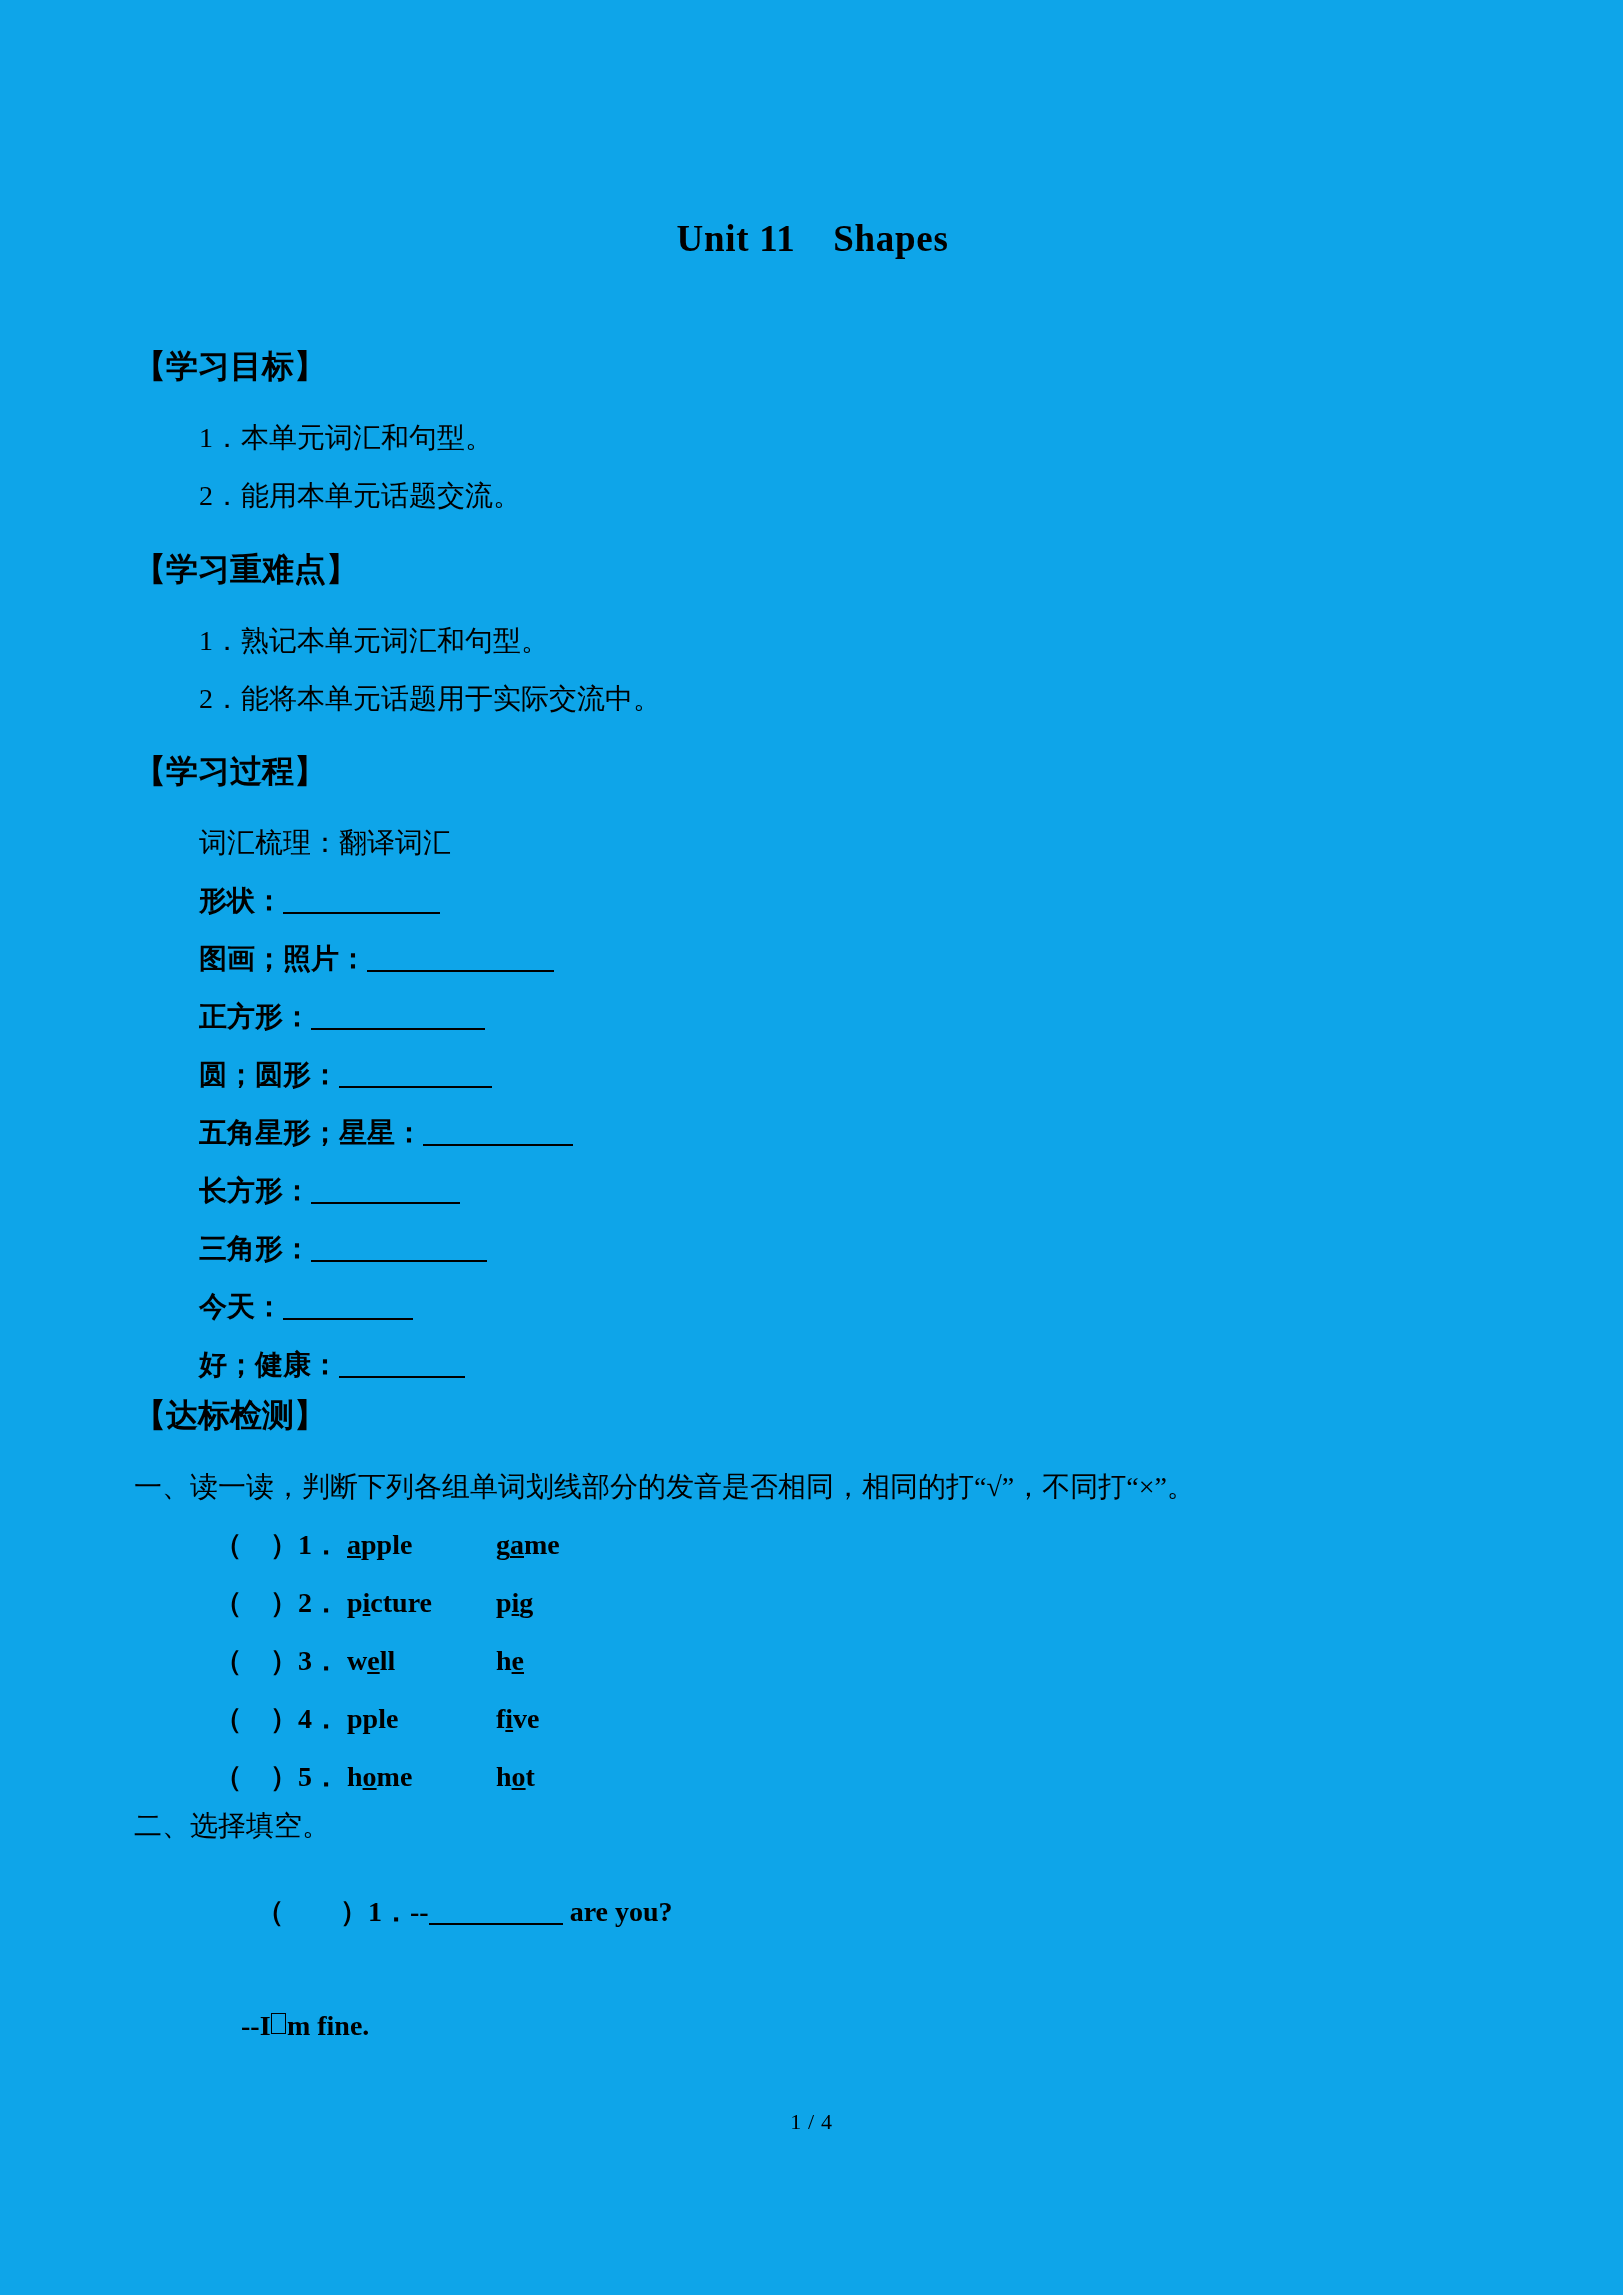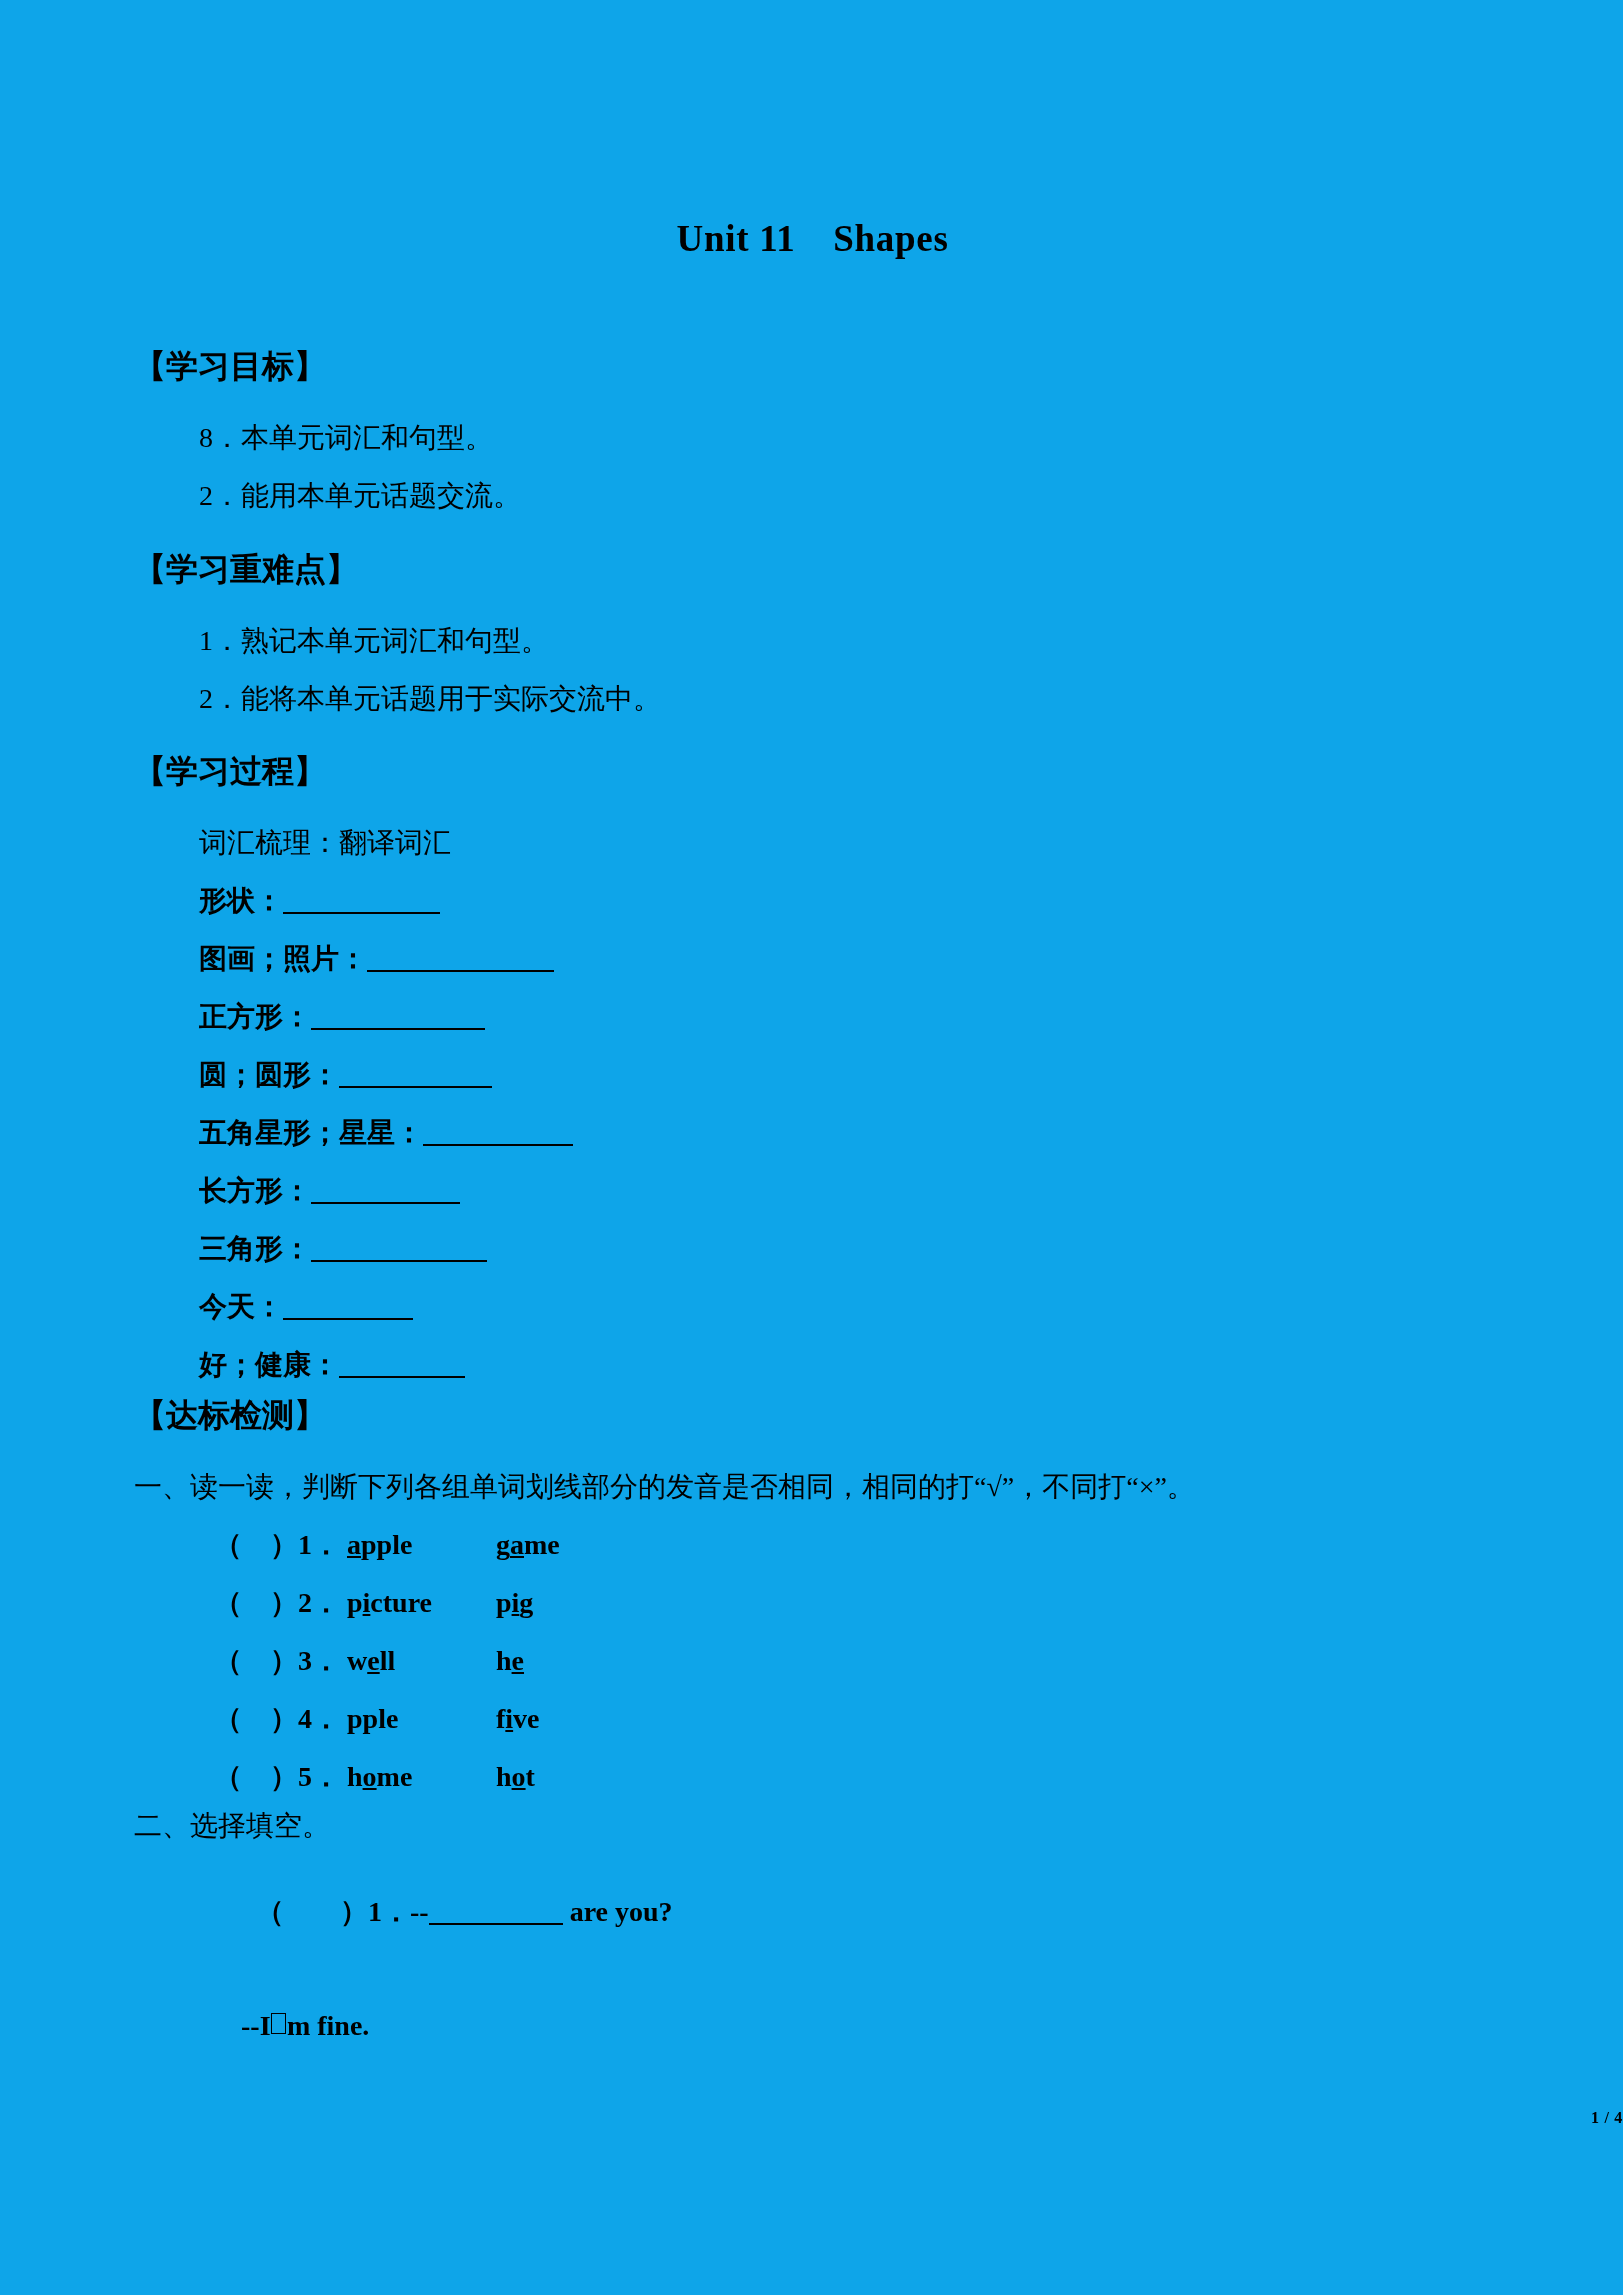--- a/index.html
+++ b/index.html
@@ -93,42 +93,42 @@
   
   .pair-wrap { white-space: pre; font-weight: bold; }
   .w1 { display: inline-block; width: 149px; }
 
   
   .footer {
     position: absolute;
     left: 0;
     right: 0;
     top: 2109px;
-    text-align: right;
-    font-weight: bold;
-    font-size: 16px;
+    text-align: center;
+    font-weight: normal;
+    font-size: 22px;
     letter-spacing: 0.7px;
     white-space: pre;
   }
 </style>
 </head>
 <body>
 
 <div class="page">
 
   <div class="content">
 
     <div class="doc-title">Unit 11　Shapes</div>
 
     <div class="gap-xl"></div>
     <div class="gap-m"></div>
 
     <div class="section-head">【学习目标】</div>
     <div class="gap-l"></div>
-    <div class="line indent1">8．本单元词汇和句型。</div>
+    <div class="line indent1">1．本单元词汇和句型。</div>
     <div class="gap-m"></div>
     <div class="line indent1">2．能用本单元话题交流。</div>
 
     <div class="gap-m"></div>
     <div class="gap-xs"></div>
 
     <div class="section-head">【学习重难点】</div>
     <div class="gap-l"></div>
     <div class="line indent1">1．熟记本单元词汇和句型。</div>
     <div class="gap-m"></div>

